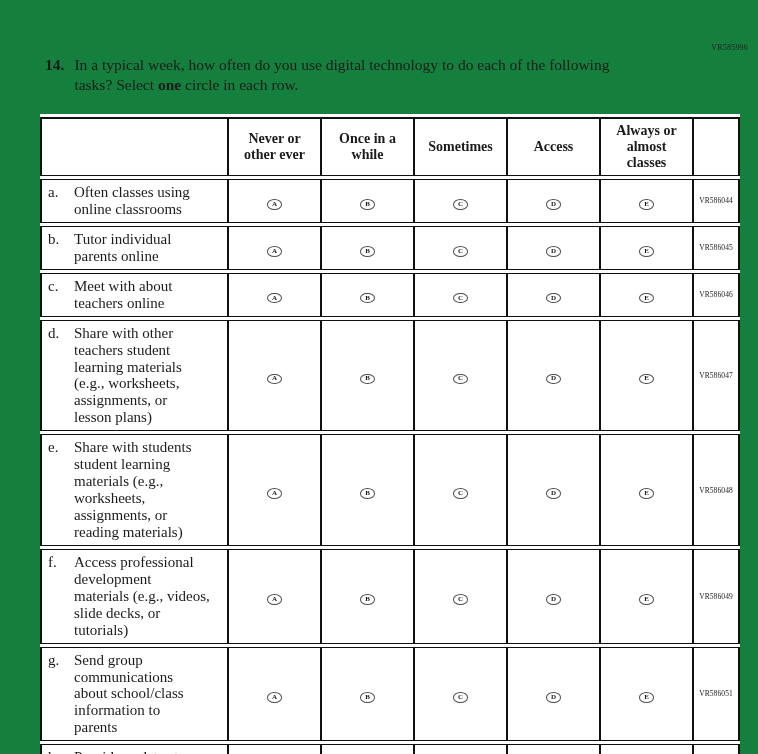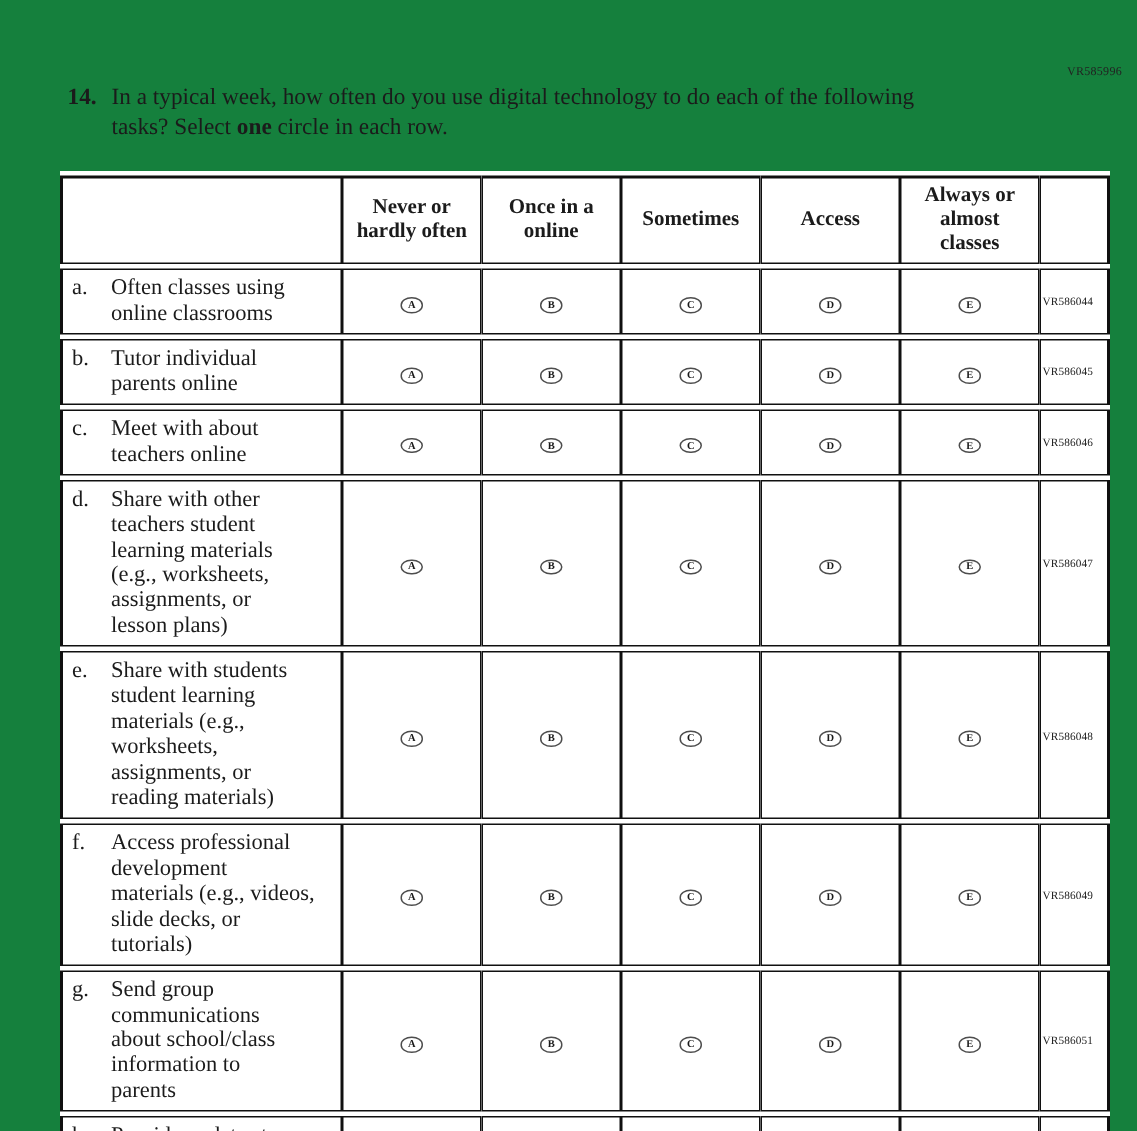--- a/index.html
+++ b/index.html
@@ -61,21 +61,21 @@
   td.opt{text-align:center;padding:2px 0;}
   .bubble{
     display:inline-flex;align-items:center;justify-content:center;
     width:15px;height:10.5px;
     border:1px solid #4d4d4d;border-radius:50%;
     font-size:7px;font-weight:bold;line-height:1;
     color:#1a1a1a;background:#fff;
     cursor:pointer;box-sizing:border-box;
   }
   td.code{
-    text-align:left;font-size:7.5px;color:#222;
+    text-align:center;font-size:7.5px;color:#222;
     padding:0 1px;letter-spacing:0.1px;
   }
 </style>
 </head>
 <body>
 
 <div class="page">
 
   <div class="form-code">VR585996</div>
 
@@ -92,23 +92,23 @@
         <col style="width:93px">
         <col style="width:93px">
         <col style="width:93px">
         <col style="width:93px">
         <col style="width:47px">
     </colgroup>
     <thead>
       <tr>
         <th></th>
         <th>Never or
-hardly often</th>
+other ever</th>
         <th>Once in a
-online</th>
+while</th>
         <th>Sometimes</th>
         <th>Access</th>
         <th>Always or
 almost
 classes</th>
         <th></th>
       </tr>
     </thead>
     <tbody>
 

